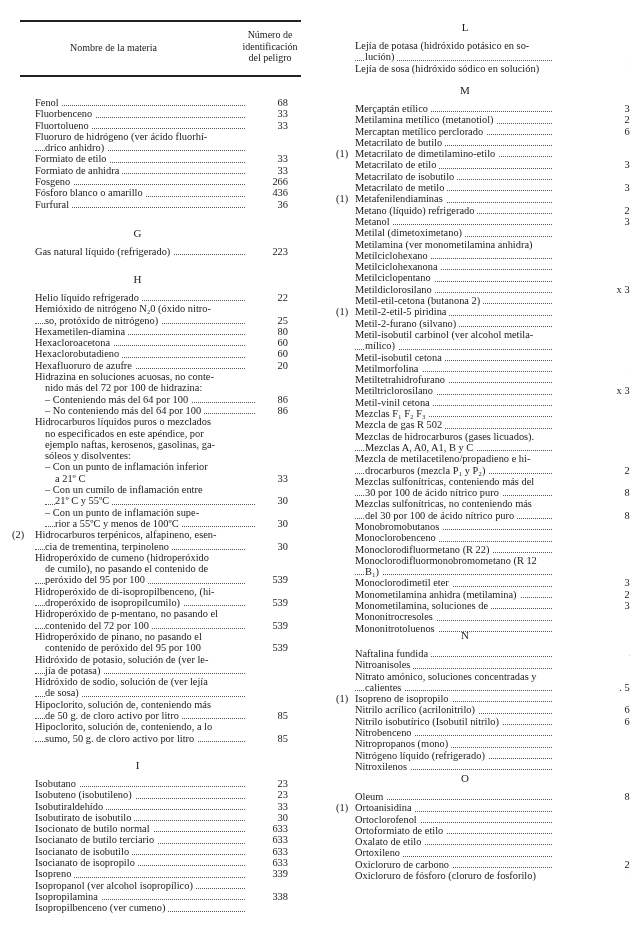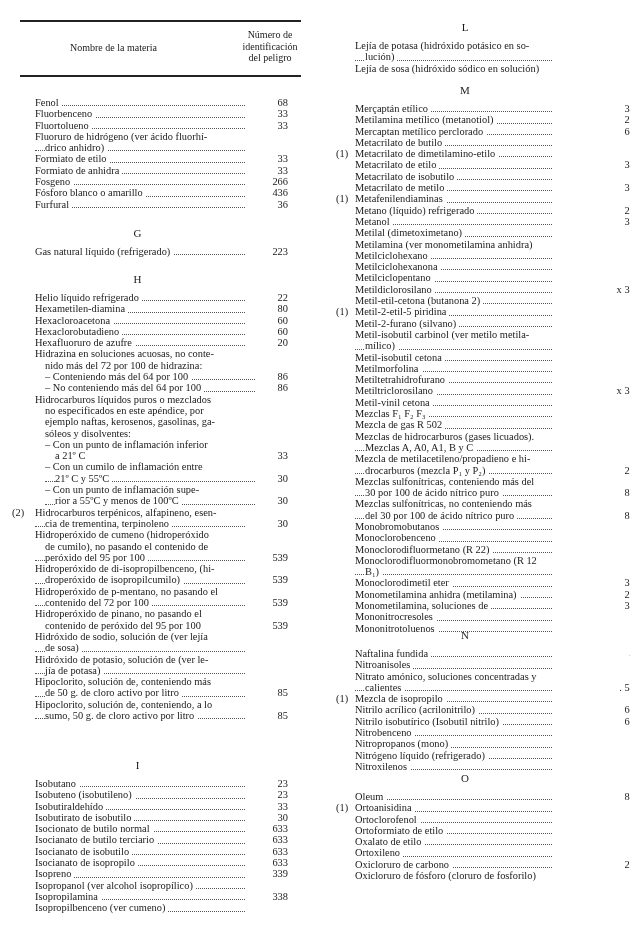--- a/index.html
+++ b/index.html
@@ -93,20 +93,25 @@
           <span class="num" style="top: 0px;">223</span>
         </div>
       </div>
       <div class="section" style="top: 272px; left: 0px; width: 315px;">
         <div class="letter" style="margin-bottom: 6px; width: 275px;">H</div>
         <div class="entry">
           <div class="line"><span class="dots"></span><span class="txt">Helio líquido refrigerado</span></div>
           <span class="num" style="top: 0px;">22</span>
         </div>
         <div class="entry">
+          <div class="line"><span class="txt">Hemióxido de nitrógeno N₂0 (óxido nitro-</span></div>
+          <div class="line cont"><span class="dots"></span><span class="txt">so, protóxido de nitrógeno)</span></div>
+          <span class="num" style="top: 11.3px;">25</span>
+        </div>
+        <div class="entry">
           <div class="line"><span class="dots"></span><span class="txt">Hexametilen-diamina</span></div>
           <span class="num" style="top: 0px;">80</span>
         </div>
         <div class="entry">
           <div class="line"><span class="dots"></span><span class="txt">Hexacloroacetona</span></div>
           <span class="num" style="top: 0px;">60</span>
         </div>
         <div class="entry">
           <div class="line"><span class="dots"></span><span class="txt">Hexaclorobutadieno</span></div>
           <span class="num" style="top: 0px;">60</span>
@@ -169,26 +174,26 @@
           <div class="line"><span class="txt">Hidroperóxido de p-mentano, no pasando el</span></div>
           <div class="line cont"><span class="dots"></span><span class="txt">contenido del 72 por 100</span></div>
           <span class="num" style="top: 11.3px;">539</span>
         </div>
         <div class="entry nodots">
           <div class="line"><span class="txt">Hidroperóxido de pinano, no pasando el</span></div>
           <div class="line cont"><span class="txt">contenido de peróxido del 95 por 100</span></div>
           <span class="num" style="top: 11.3px;">539</span>
         </div>
         <div class="entry">
+          <div class="line"><span class="txt">Hidróxido de potasio, solución de (ver le-</span></div>
+          <div class="line cont"><span class="dots"></span><span class="txt">jía de potasa)</span></div>
+        </div>
+        <div class="entry">
           <div class="line"><span class="txt">Hidróxido de sodio, solución de (ver lejía</span></div>
           <div class="line cont"><span class="dots"></span><span class="txt">de sosa)</span></div>
-        </div>
-        <div class="entry">
-          <div class="line"><span class="txt">Hidróxido de potasio, solución de (ver le-</span></div>
-          <div class="line cont"><span class="dots"></span><span class="txt">jía de potasa)</span></div>
         </div>
         <div class="entry">
           <div class="line"><span class="txt">Hipoclorito, solución de, conteniendo más</span></div>
           <div class="line cont"><span class="dots"></span><span class="txt">de 50 g. de cloro activo por litro</span></div>
           <span class="num" style="top: 11.3px;">85</span>
         </div>
         <div class="entry">
           <div class="line"><span class="txt">Hipoclorito, solución de, conteniendo, a lo</span></div>
           <div class="line cont"><span class="dots"></span><span class="txt">sumo, 50 g. de cloro activo por litro</span></div>
           <span class="num" style="top: 11.3px;">85</span>
@@ -338,21 +343,21 @@
         <div class="entry">
           <span class="note">(1)</span>
           <div class="line"><span class="dots"></span><span class="txt">Metil-2-etil-5 piridina</span></div>
           <span class="num" style="top: 0px;">60</span>
         </div>
         <div class="entry">
           <div class="line"><span class="dots"></span><span class="txt">Metil-2-furano (silvano)</span></div>
           <span class="num" style="top: 0px;">33</span>
         </div>
         <div class="entry">
-          <div class="line"><span class="txt">Metil-isobutil carbinol (ver metilo metila-</span></div>
+          <div class="line"><span class="txt">Metil-isobutil carbinol (ver alcohol metila-</span></div>
           <div class="line cont"><span class="dots"></span><span class="txt">mílico)</span></div>
         </div>
         <div class="entry">
           <div class="line"><span class="dots"></span><span class="txt">Metil-isobutil cetona</span></div>
           <span class="num" style="top: 0px;">33</span>
         </div>
         <div class="entry">
           <div class="line"><span class="dots"></span><span class="txt">Metilmorfolina</span></div>
           <span class="num" style="top: 0px;">83</span>
         </div>
@@ -444,21 +449,21 @@
           <div class="line"><span class="dots"></span><span class="txt">Nitroanisoles</span></div>
           <span class="num" style="top: 0px;">60</span>
         </div>
         <div class="entry">
           <div class="line"><span class="txt">Nitrato amónico, soluciones concentradas y</span></div>
           <div class="line cont"><span class="dots"></span><span class="txt">calientes</span></div>
           <span class="num" style="top: 11.3px;">. 589</span>
         </div>
         <div class="entry">
           <span class="note">(1)</span>
-          <div class="line"><span class="dots"></span><span class="txt">Mezcla de isopropilo</span></div>
+          <div class="line"><span class="dots"></span><span class="txt">Isopreno de isopropilo</span></div>
           <span class="num" style="top: 0px;">33</span>
         </div>
         <div class="entry">
           <div class="line"><span class="dots"></span><span class="txt">Nitrilo acrílico (acrilonitrilo)</span></div>
           <span class="num" style="top: 0px;">633</span>
         </div>
         <div class="entry">
           <div class="line"><span class="dots"></span><span class="txt">Nitrilo isobutírico (Isobutil nitrilo)</span></div>
           <span class="num" style="top: 0px;">633</span>
         </div>

